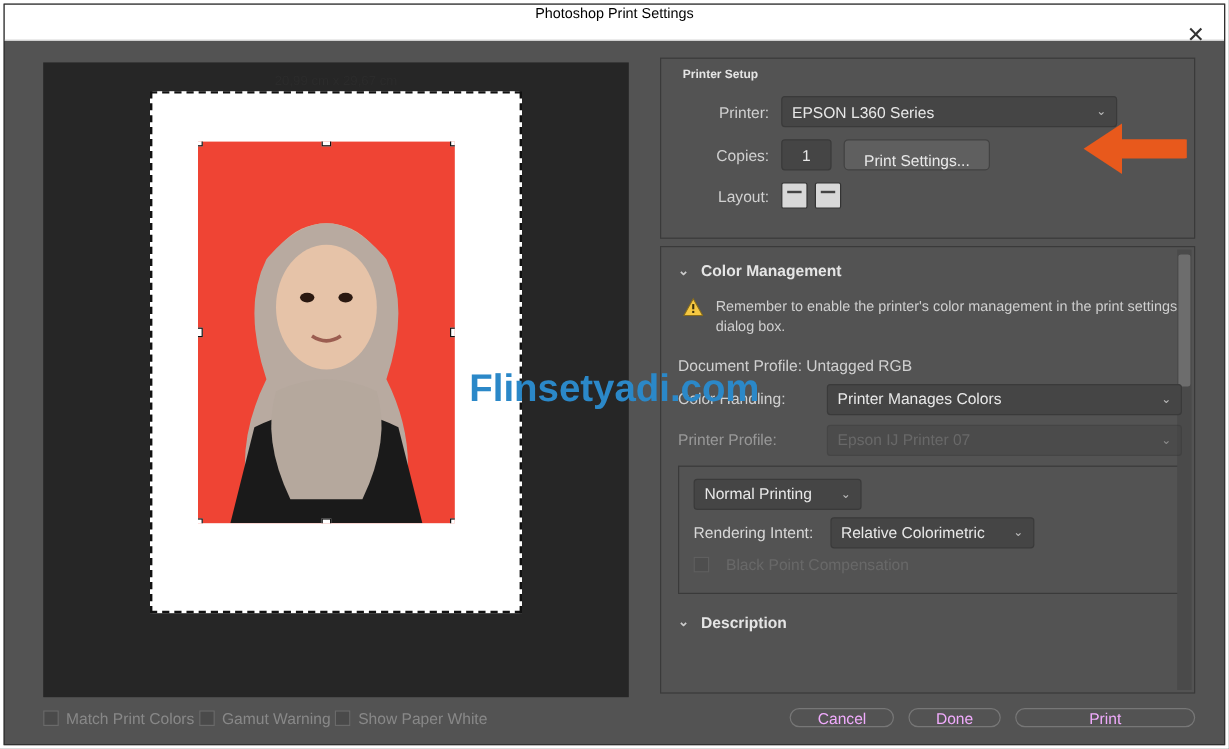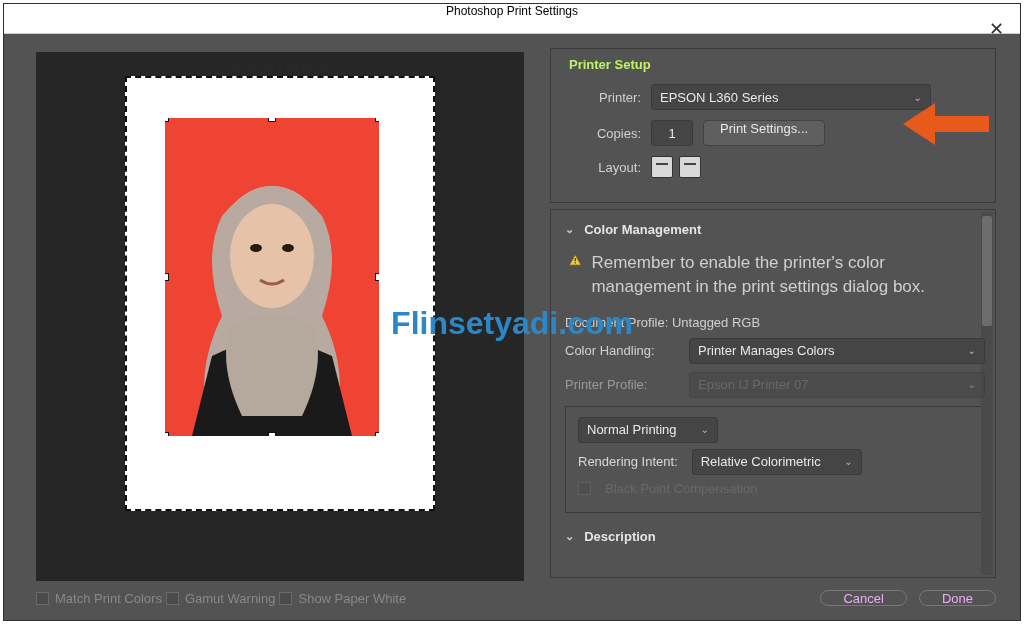--- a/index.html
+++ b/index.html
@@ -15,38 +15,38 @@
 .photo { position: absolute; left: 38px; top: 40px; width: 214px; height: 318px; background: #ef4434; display:flex; align-items:flex-end; justify-content:center; overflow:hidden; }
 .handle { position: absolute; width: 8px; height: 8px; background: #fff; border: 1px solid #111; }
 .h-tl { left:-4px; top:-4px; } .h-tr { right:-4px; top:-4px; } .h-bl { left:-4px; bottom:-4px; } .h-br { right:-4px; bottom:-4px; }
 .h-tc { left:50%; margin-left:-4px; top:-4px;} .h-bc{left:50%; margin-left:-4px; bottom:-4px;}
 .h-ml { left:-4px; top:50%; margin-top:-4px;} .h-mr{right:-4px; top:50%; margin-top:-4px;}
 .checks { display:flex; gap: 4px; margin-top: 10px; color:#888; font-size:13px; align-items:center; }
 .checks label { display:flex; align-items:center; gap:6px; }
 .chk { width:13px; height:13px; border:1px solid #6a6a6a; background:#4a4a4a; display:inline-block; }
 .right { flex:1; padding: 14px 24px 14px 6px; display:flex; flex-direction:column; color:#d8d8d8; font-size:13px; }
 .section-top { border:1px solid #3a3a3a; padding: 8px 14px 14px 14px; background:#535353; position:relative; }
-.section-title { font-weight:bold; margin-bottom:12px; color:#bef264; font-size:13px; margin-left:4px;}
+.section-title { font-weight:bold; margin-bottom:12px; color:#e5e5e5; font-size:10px; margin-left:4px;}
 .row { display:flex; align-items:center; margin-bottom:10px; gap:10px; }
 .row .lbl { width:76px; text-align:right; color:#d0d0d0; }
 .select, .textin { background:#454545; border:1px solid #3a3a3a; border-radius:3px; color:#e8e8e8; height:26px; padding: 0 8px; display:flex; align-items:center; font-size:13px; position:relative; }
 .select .caret { margin-left:auto; font-size:10px; color:#bbb; }
 .printer-select { flex:1; max-width:280px; }
 .copies-in { width:42px; justify-content:center; }
-.btn { background:#5f5f5f; border:1px solid #424242; border-radius:14px; color:#e8e8e8; height:26px; padding: 0 16px; display:inline-flex; align-items:flex-start; font-size:13px; cursor:pointer; }
+.btn { background:#5f5f5f; border:1px solid #424242; border-radius:14px; color:#e8e8e8; height:26px; padding: 0 16px; display:inline-flex; align-items:flex-end; font-size:13px; cursor:pointer; }
 .layout-icons { display:flex; gap:6px; }
 .layout-icon { width:22px; height:22px; background:#d8d8d8; border:1px solid #333; border-radius:2px; position:relative; }
 .layout-icon::after{content:""; position:absolute; width:60%; height:2px; background:#444; left:20%; top:30%;}
 .arrow { position:absolute; right:-30px; top:58px; width:90px; height:50px; }
 .section-mid { border:1px solid #3a3a3a; margin-top:6px; flex:1; padding: 12px 10px 10px 14px; overflow:auto; position:relative; }
 .collapsible { display:flex; align-items:center; gap:10px; font-weight:bold; color:#e5e5e5; margin-bottom:8px; cursor:pointer; }
 .chevron { font-size:11px; color:#ccc; }
 .warning-row { display:flex; gap:10px; padding: 6px 0 10px 4px; align-items:flex-start; }
 .warn-icon { width:20px; height:18px; }
-.warning-row .txt { color:#cfcfcf; font-size:17px; line-height:1.4; }
+.warning-row .txt { color:#cfcfcf; font-size:12px; line-height:1.4; }
 .kv { margin: 6px 0; color:#d0d0d0; font-size:13px; }
 .subrow { display:flex; align-items:center; margin:8px 0; gap:12px; }
 .subrow .lbl2 { width:112px; text-align:left; color:#d0d0d0; }
 .subselect { flex:1; max-width:310px; }
 .pp-disabled { opacity:0.55; }
 .inner-box { border:1px solid #3a3a3a; margin-top:8px; padding:10px 12px; }
 .rend-row { display:flex; align-items:center; gap:14px; margin:6px 0; }
 .wm { position:absolute; left:50%; top:50%; transform:translate(-50%,-18%); font-size:32px; font-weight:bold; color:#2b88c8; letter-spacing:0; pointer-events:none; white-space:nowrap; }
 .buttons { display:flex; justify-content:flex-end; gap:12px; margin-top:12px; }
 .btn-pill { background:transparent; border:1px solid #777; border-radius:15px; color:#f0abfc; height:16px; padding:0 22px; display:inline-flex; align-items:center; font-size:13px; cursor:pointer; }
@@ -195,17 +195,20 @@
         </div>
       </div>
 
       <div class="buttons">
         <div class="btn-pill">
             <span>Cancel</span>
           </div>
         <div class="btn-pill">
             <span>Done</span>
           </div>
+        <div class="btn-pill btn-print">
+            <span>Print</span>
+          </div>
       </div>
     </div>
   </div>
   <div class="wm">Flinsetyadi.com</div>
 </div>
 
 </body></html>

